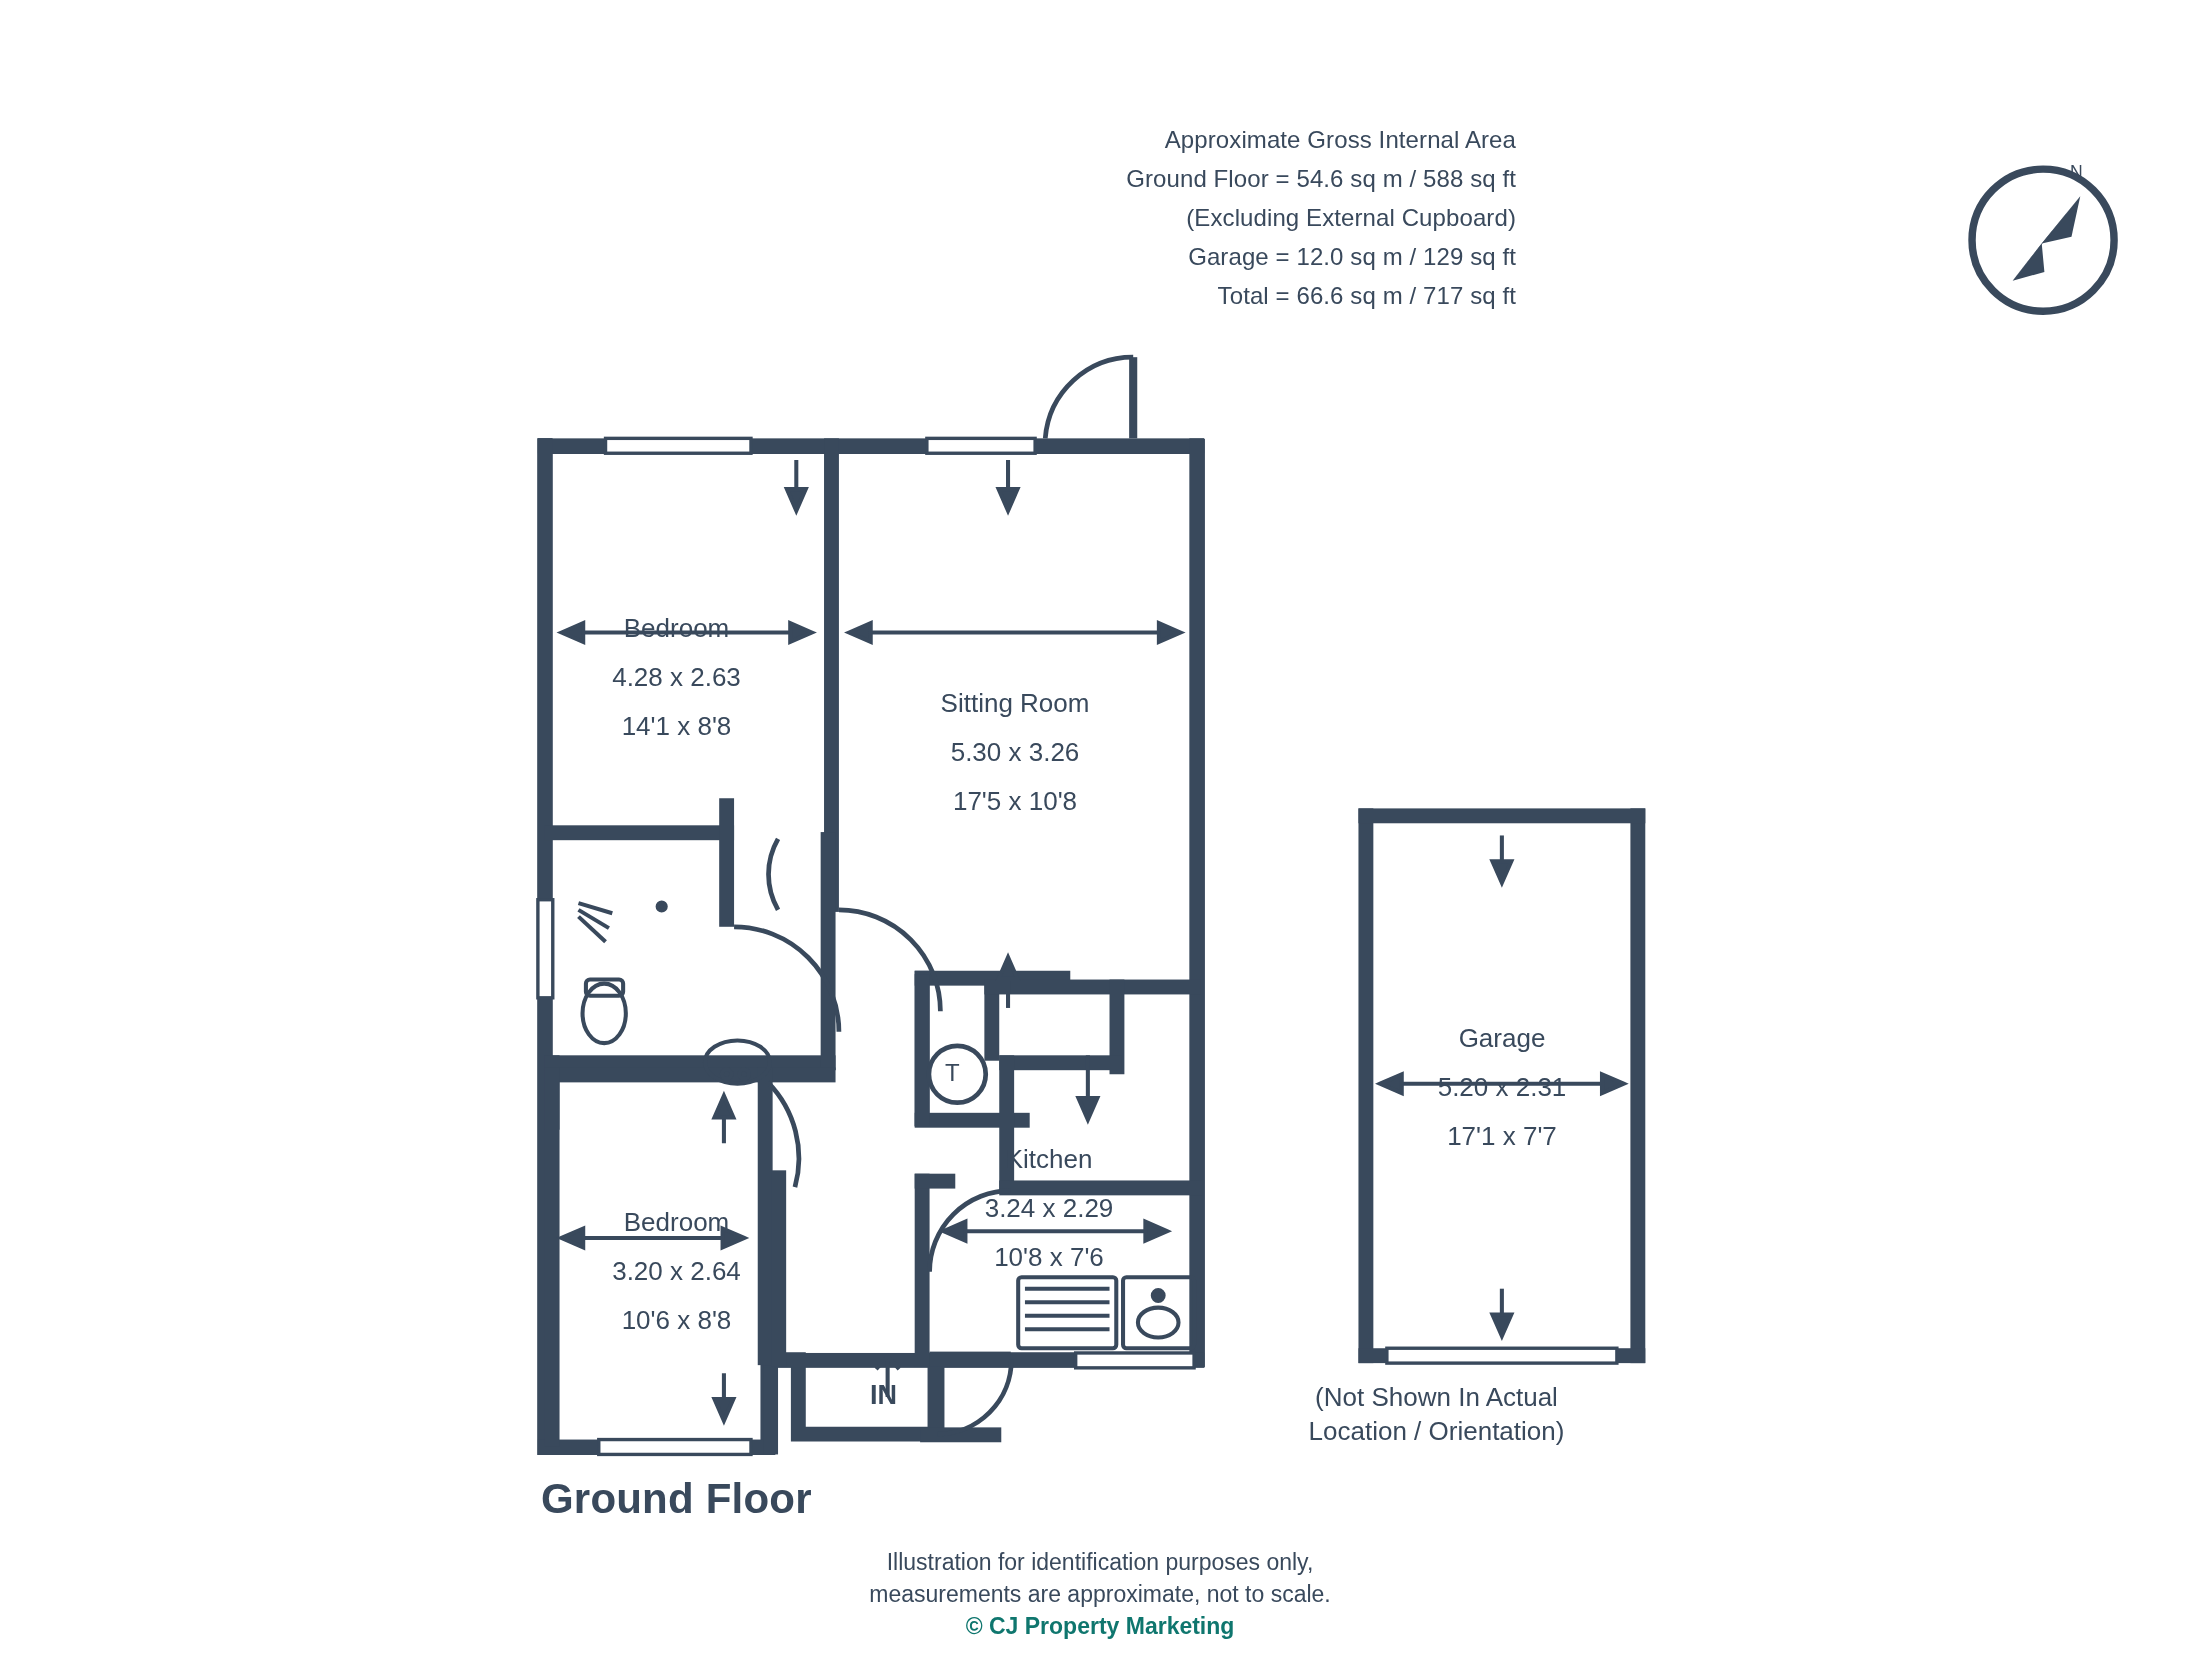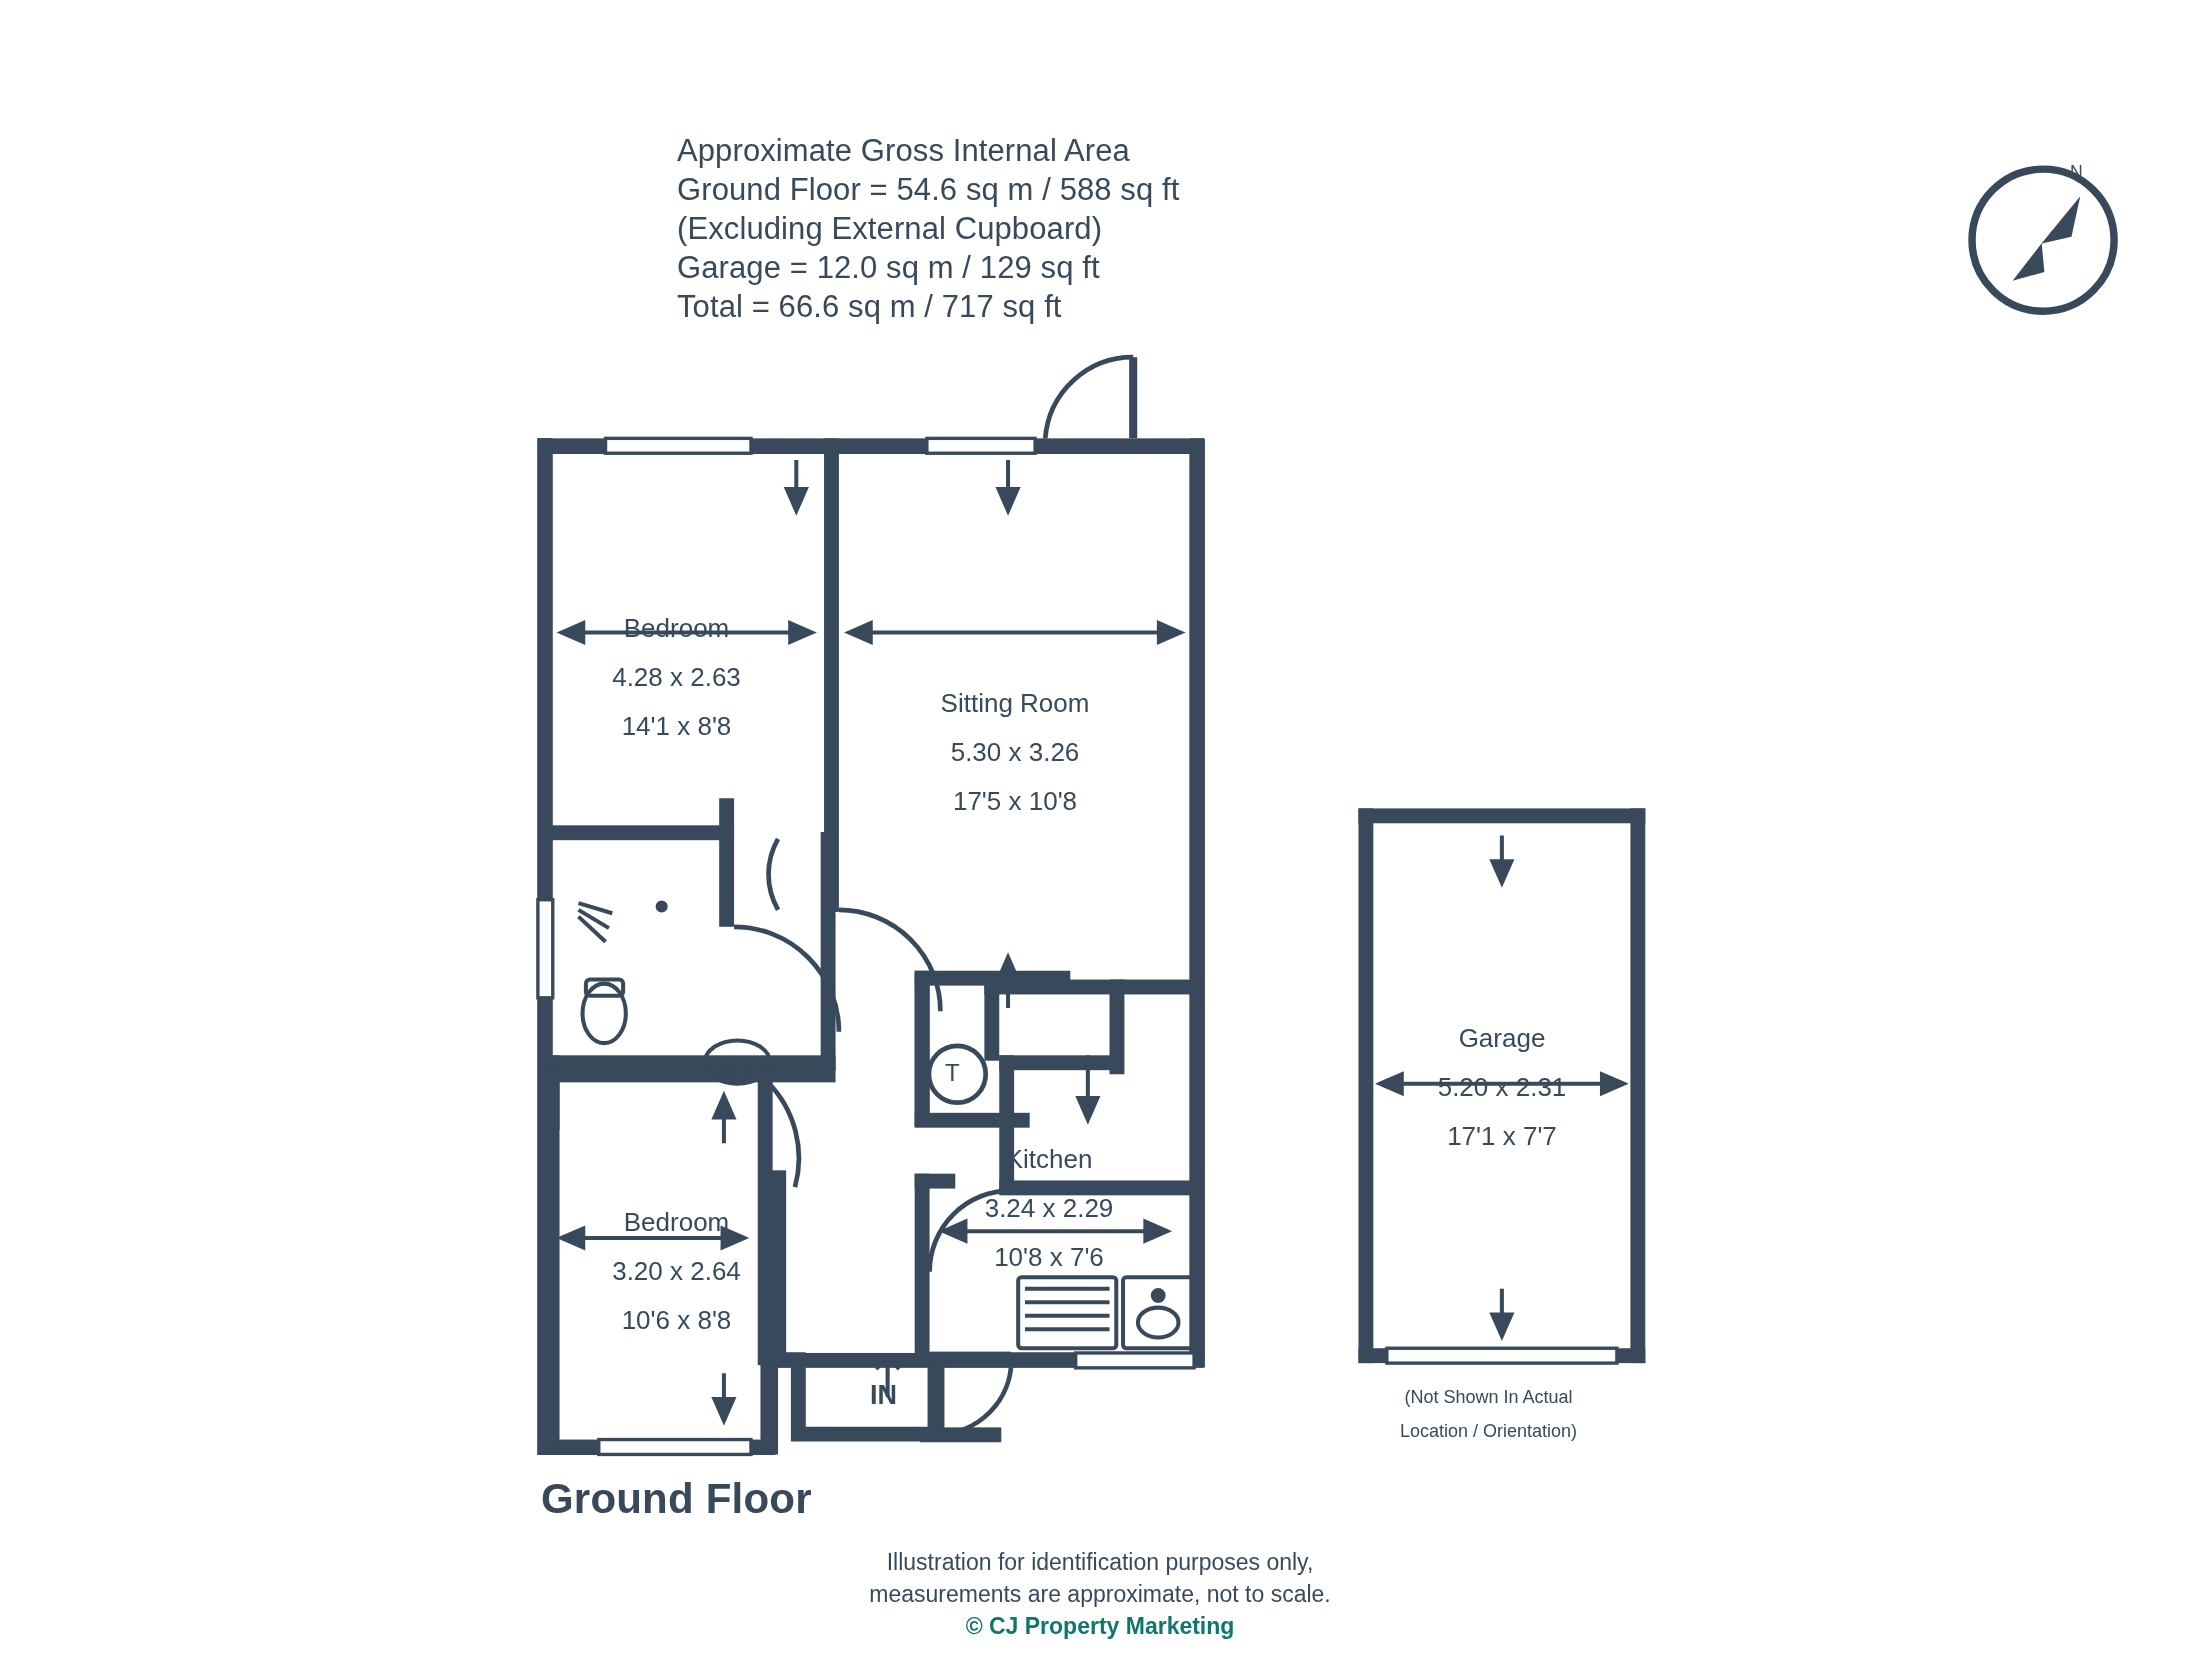--- a/index.html
+++ b/index.html
@@ -19,46 +19,46 @@
     position: absolute;
     left: 0; top: 0;
     width: 2194px;
     height: 1677px;
   }
 
   
   .header {
     position: absolute;
     left: 677px;
-    top: 131px;
+    top: 120px;
     width: 839px;
-    text-align: left;
-    font-size: 31px;
+    text-align: right;
+    font-size: 24px;
     line-height: 39px;
     color: #39495c;
     letter-spacing: 0.1px;
   }
 
   
   .floor-title {
     position: absolute;
     left: 541px;
     top: 1475px;
     font-size: 42px;
     font-weight: bold;
     color: #39495c;
     letter-spacing: 0.2px;
   }
   .garage-note {
     position: absolute;
-    left: 1306px;
+    left: 1254px;
     top: 1380px;
     width: 365px;
     text-align: center;
-    font-size: 18px;
+    font-size: 26px;
     line-height: 34px;
     color: #39495c;
   }
   .footer {
     position: absolute;
     left: 677px;
     top: 1546px;
     width: 846px;
     text-align: center;
     font-size: 23px;

